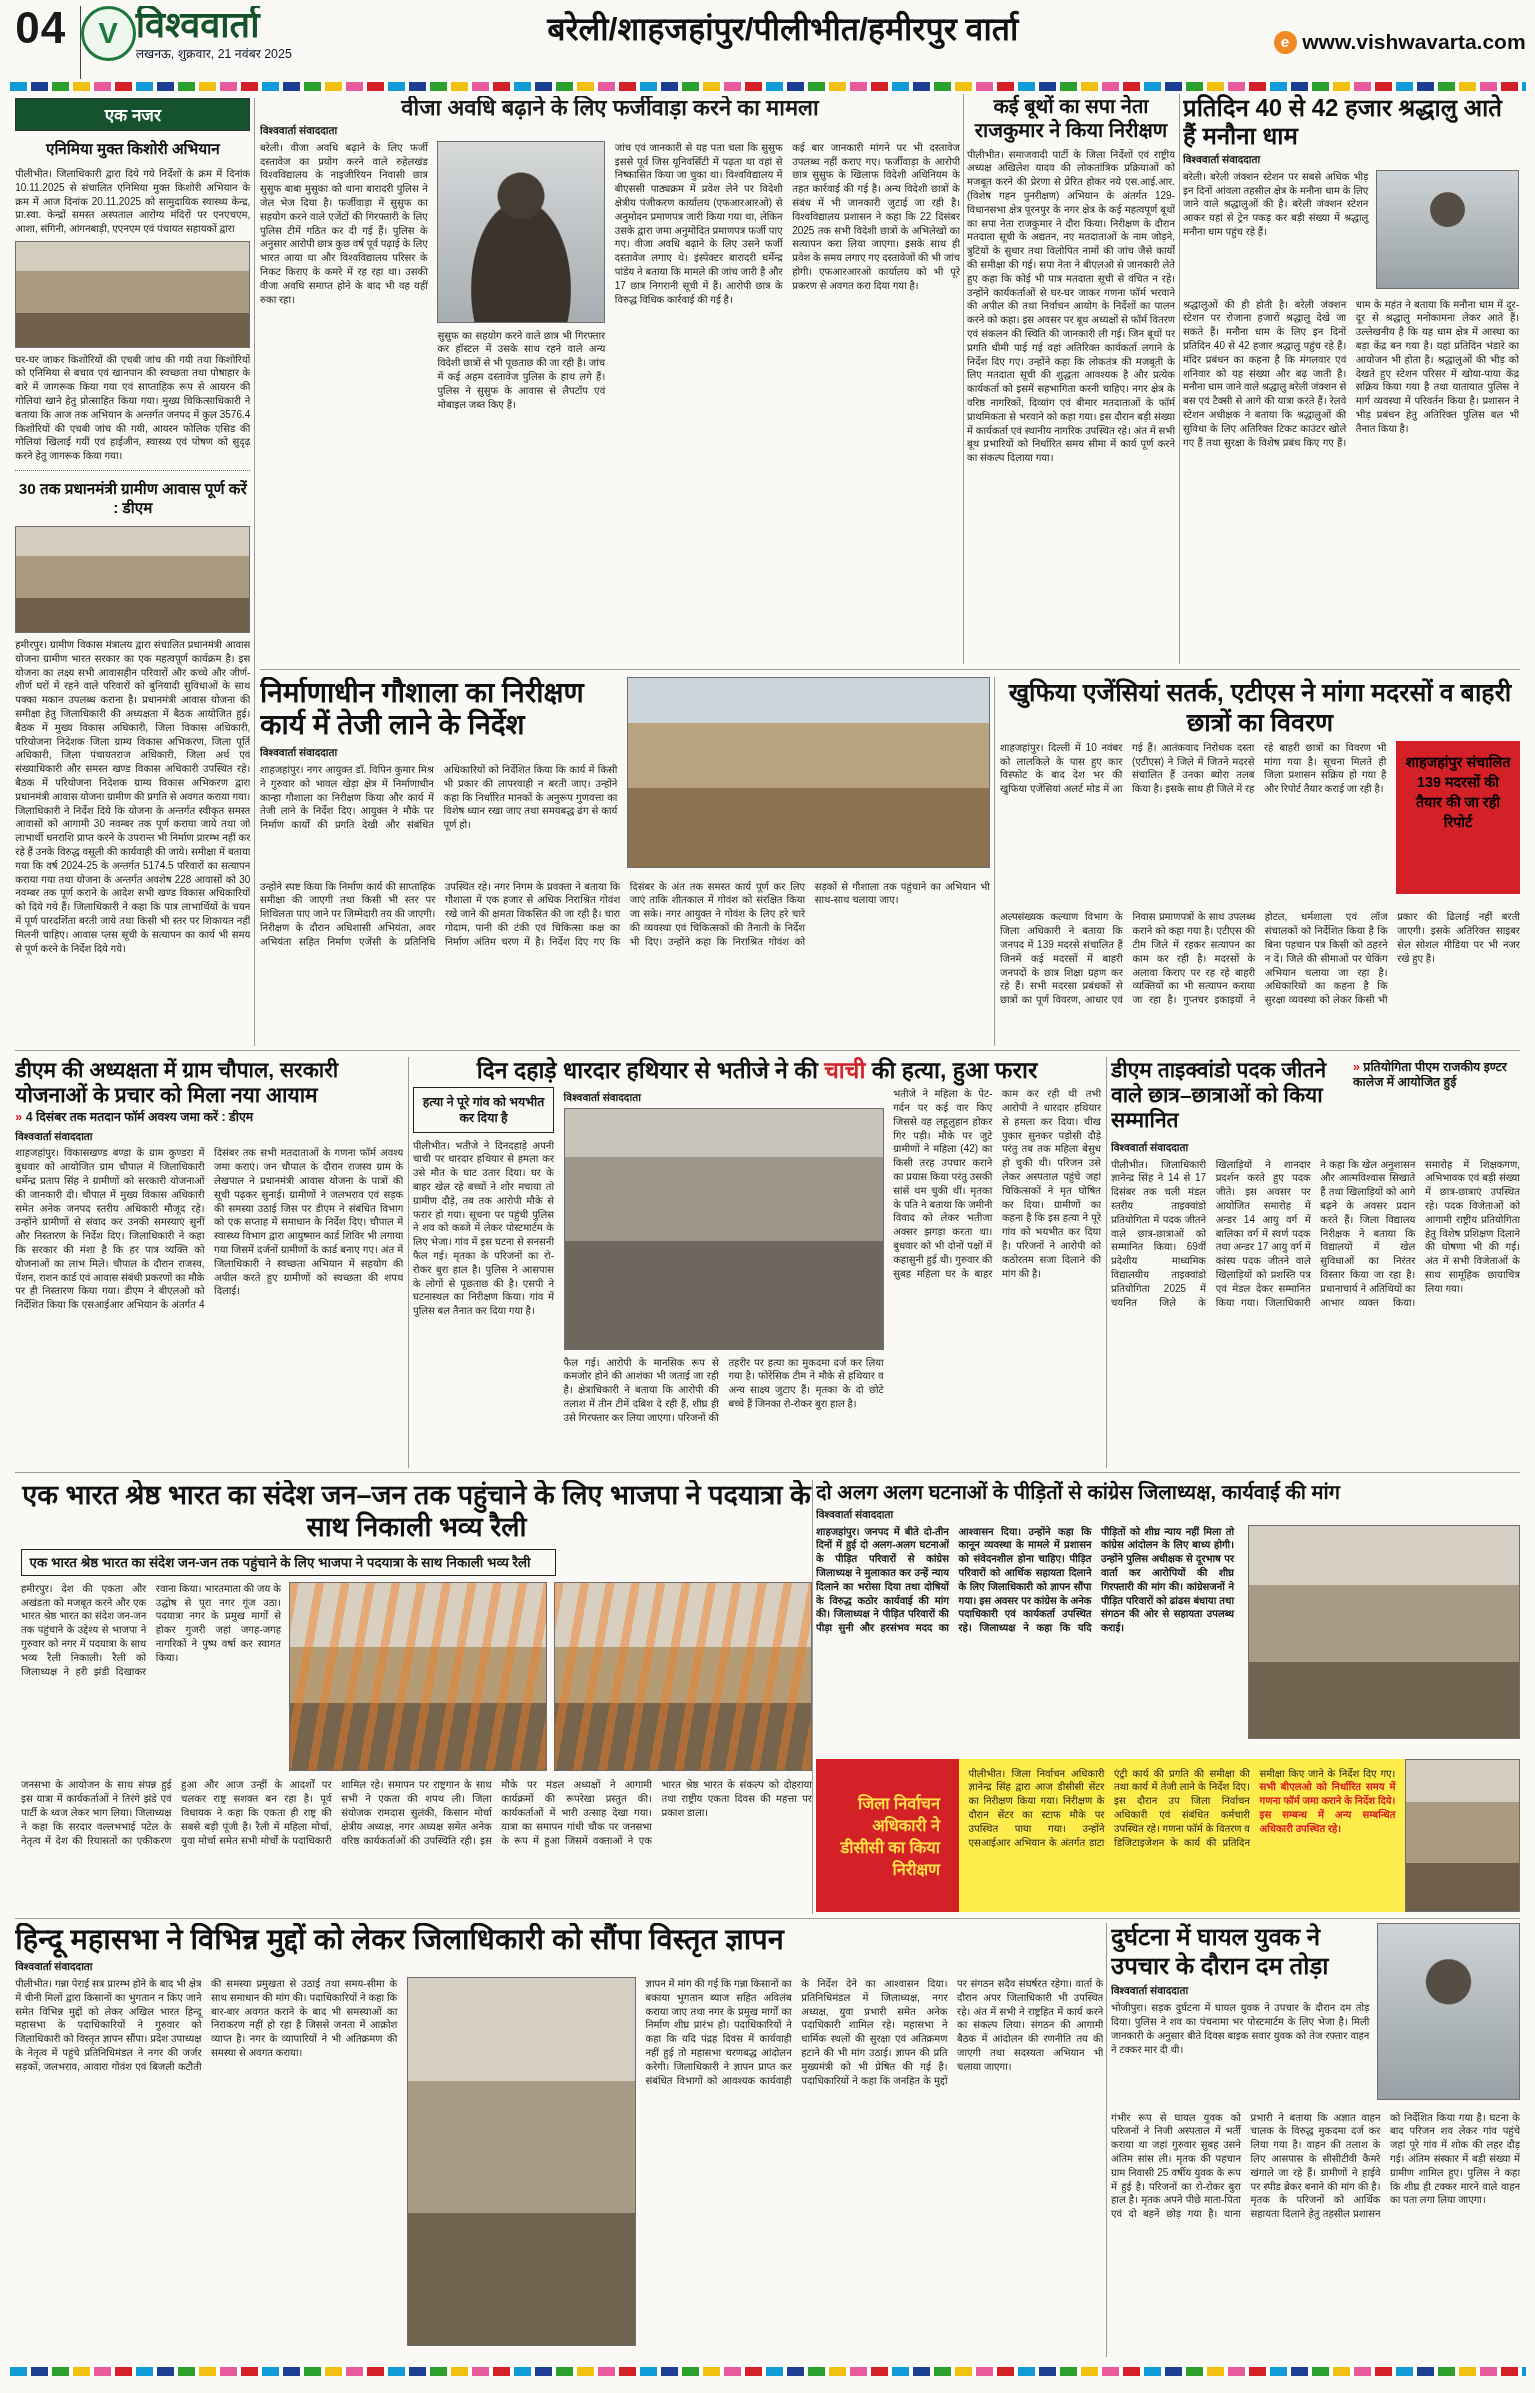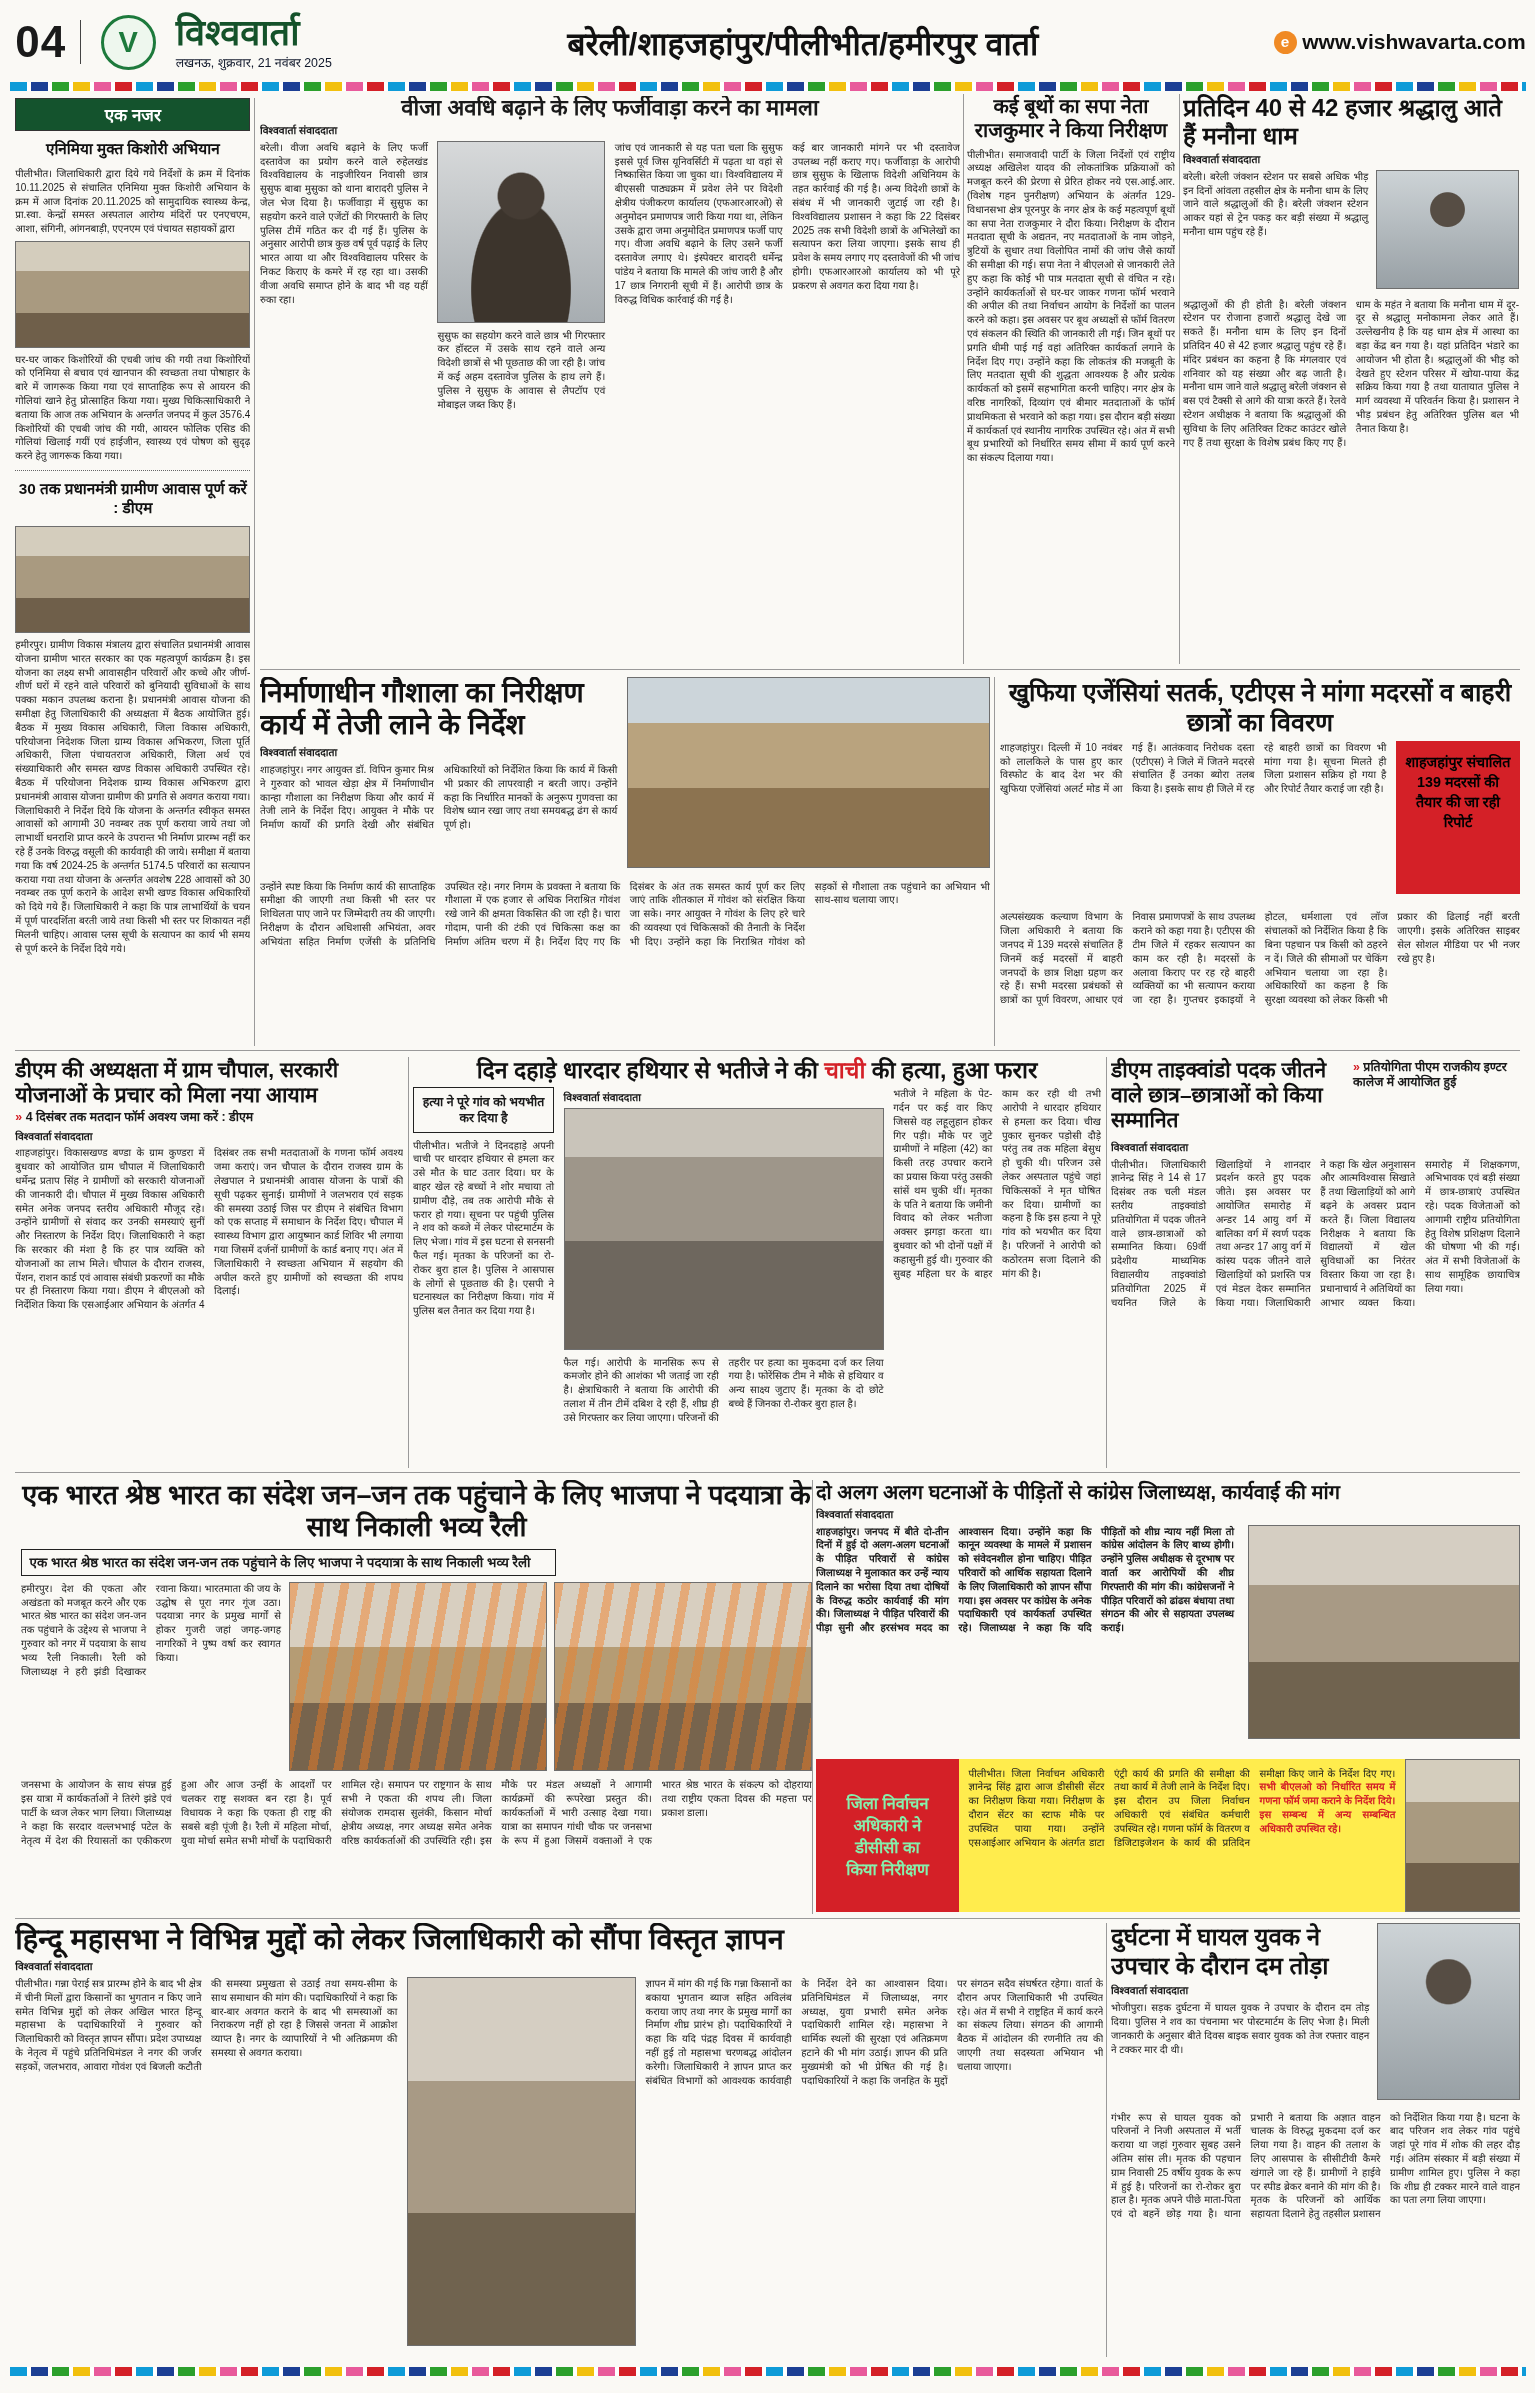--- a/index.html
+++ b/index.html
@@ -9,21 +9,21 @@
     font-family:"Liberation Sans","DejaVu Sans",sans-serif;
     color:#1a1a1a;
     position:relative;
   }
   .abs { position:absolute; overflow:hidden; }
   .red { color:#d42027; }
   .hline { position:absolute; height:1px; background:#9a9a9a; }
   .vline { position:absolute; width:1px; background:#9a9a9a; }
 
   
-  .header { display:flex; align-items:center; gap:20px; }
+  .header { display:flex; gap:0; }
   .page-num { font-size:44px; font-weight:bold; letter-spacing:1px; padding:0 13.4px 0 5.7px; border-right:1.9px solid #444; line-height:1; }
   .logo-circle { width:55px; height:55px; border-radius:50%; border:3.8px solid #1d7a3c; display:flex; align-items:center; justify-content:center; font-size:29px; font-weight:bold; color:#1d7a3c; background:#eef7ee; flex:0 0 auto; }
   .masthead { font-size:36px; font-weight:bold; color:#14522a; line-height:1.05; }
   .mast-date { font-size:12.4px; color:#0f172a; margin-top:1.9px; }
   .edition-title { flex:1; text-align:center; font-size:32px; font-weight:bold; color:#111; }
   .website { display:flex; align-items:center; gap:5.7px; font-size:21px; font-weight:bold; color:#111; }
   .globe { width:23px; height:23px; border-radius:50%; background:#f08a24; color:#fff; font-size:15.3px; font-weight:bold; display:flex; align-items:center; justify-content:center; }
   .rainbow {
     background:repeating-linear-gradient(90deg,
       #0e9bd8 0 17px, #ffffff 17px 21px,
@@ -99,21 +99,21 @@
   .rally-head { font-size:27px; line-height:1.18; text-align:center; }
   .rally-strap { border:1.9px solid #222; font-weight:bold; font-size:13.4px; padding:3.8px 7.6px; width:535px; margin:4.8px 0 5.7px; }
   .rally-mid { display:grid; grid-template-columns:260px 1fr 1fr; gap:7.6px; height:191px; margin-bottom:5.7px; }
   .rally-ph { height:189px; }
 
   .cong-head { font-size:20px; line-height:1.2; }
   .cong-grid { display:grid; grid-template-columns:1fr 272px; gap:14px; height:216px;font-weight:bold; }
   .cong-ph { height:214px; }
 
   .dcc-grid { display:grid; grid-template-columns:143px 1fr 115px; height:153px; }
-  .dcc-label { background:#d42027; color:#86efac; font-weight:bold; font-size:16.3px; line-height:1.35; display:flex; align-items:center; text-align:center; padding:25px; }
+  .dcc-label { background:#d42027; color:#fde047; font-weight:bold; font-size:16.3px; line-height:1.35; display:flex; align-items:center; text-align:right; padding:19px; }
   .dcc-yellow { background:#ffec4d; padding:7.6px 9.6px; }
   .dcc-yellow .yellow-text { column-count:3; column-gap:9.6px; height:100%; }
   .red-tail { color:#d42027; font-weight:bold; }
   .dcc-ph { height:153px; }
 
   .maha-head { font-size:29px; line-height:1.15; }
   .maha-grid { display:grid; grid-template-columns:382px 229px 1fr; gap:9.6px; height:369px; }
   .maha-ph { height:100%; }
 
   .acc-top { display:grid; grid-template-columns:1fr 143px; gap:7.6px; height:182px; margin-bottom:5.7px; }

